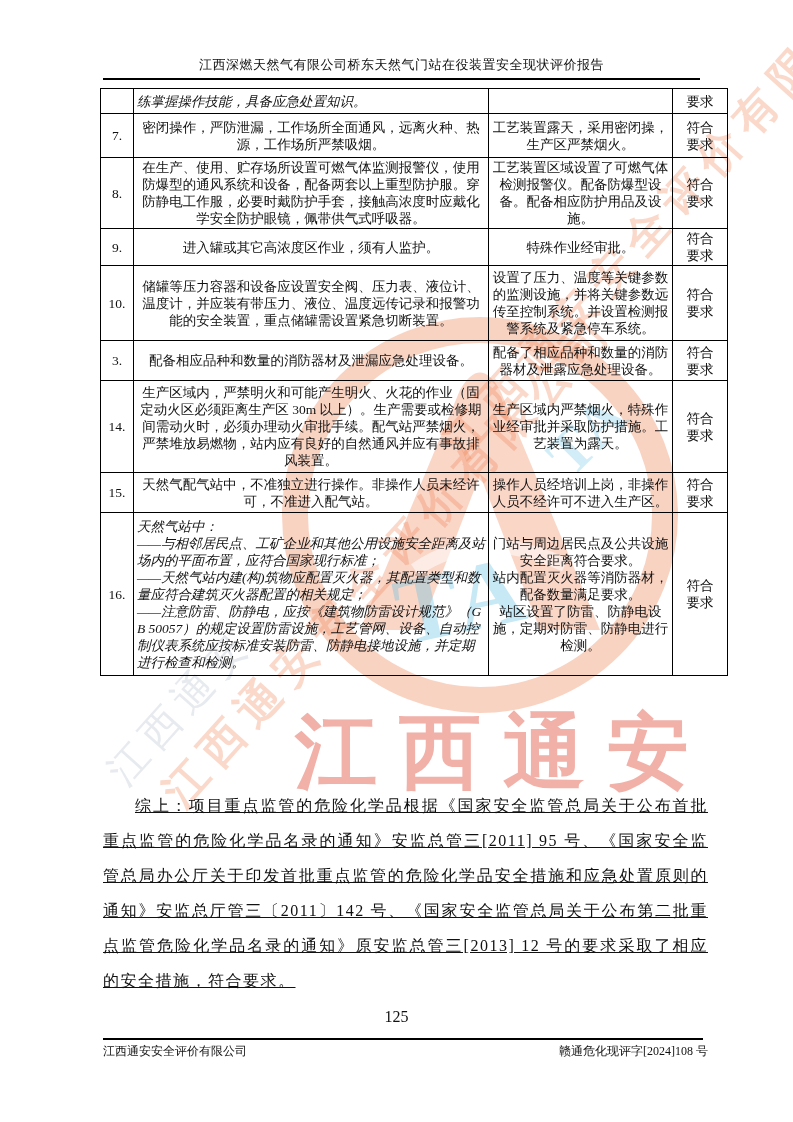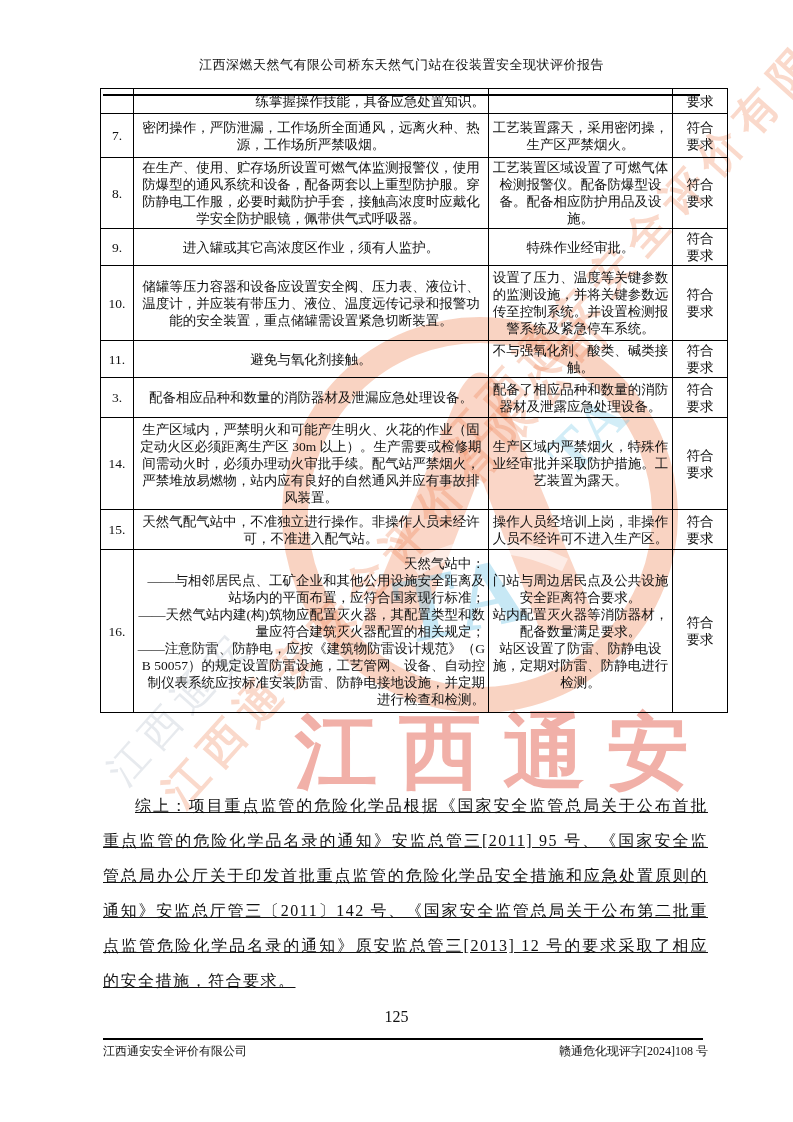--- a/index.html
+++ b/index.html
@@ -10,21 +10,21 @@
     color:#111;
     position:relative;
     overflow:hidden;
   }
   .page{position:absolute;inset:0;width:793px;height:1122px;background:#fff;}
 
   
   .header{
     position:absolute;left:103px;top:56px;width:597px;
     text-align:center;font-size:13px;letter-spacing:0.5px;
-    padding-bottom:20px;
+    padding-bottom:4px;
     border-bottom:2px solid #000;
   }
 
   
   .wm{position:absolute;pointer-events:none;z-index:1;}
   .wm-emblem{left:265px;top:300px;}
   .wm-diag{
     font-size:44px;color:rgba(238,120,70,0.28);
     white-space:nowrap;font-weight:bold;letter-spacing:10px;
   }
@@ -52,21 +52,21 @@
   table{border-collapse:collapse;table-layout:fixed;width:627px;background:transparent;}
   td{
     border:1px solid #000;
     padding:1px 3px;
     font-size:13.5px;line-height:17px;
     vertical-align:middle;text-align:center;
     white-space:pre-line;
     word-break:break-all;
     overflow:hidden;
   }
-  td.left{text-align:right;}
+  td.left{text-align:left;font-style:italic;}
   col.c-no{width:33px;}
   col.c-req{width:355px;}
   col.c-act{width:184px;}
   col.c-con{width:55px;}
 
   
   .summary{
     position:absolute;left:103px;top:788px;width:605px;z-index:2;
     font-size:16px;line-height:35px;letter-spacing:1.5px;
     text-align:justify;text-indent:2em;text-decoration:underline;
@@ -144,27 +144,20 @@
             <td>符合
 要求</td>
           </tr>
           <tr style="height: 75px;">
             <td>10.</td>
             <td>储罐等压力容器和设备应设置安全阀、压力表、液位计、温度计，并应装有带压力、液位、温度远传记录和报警功能的安全装置，重点储罐需设置紧急切断装置。</td>
             <td>设置了压力、温度等关键参数的监测设施，并将关键参数远传至控制系统。并设置检测报警系统及紧急停车系统。</td>
             <td>符合
 要求</td>
           </tr>
-          <tr style="height: 35px;">
-            <td>11.</td>
-            <td>避免与氧化剂接触。</td>
-            <td>不与强氧化剂、酸类、碱类接触。</td>
-            <td>符合
-要求</td>
-          </tr>
           <tr style="height: 40px;">
             <td>3.</td>
             <td>配备相应品种和数量的消防器材及泄漏应急处理设备。</td>
             <td>配备了相应品种和数量的消防器材及泄露应急处理设备。</td>
             <td>符合
 要求</td>
           </tr>
           <tr style="height: 92px;">
             <td>14.</td>
             <td>生产区域内，严禁明火和可能产生明火、火花的作业（固定动火区必须距离生产区 30m 以上）。生产需要或检修期间需动火时，必须办理动火审批手续。配气站严禁烟火，严禁堆放易燃物，站内应有良好的自然通风并应有事故排风装置。</td>

